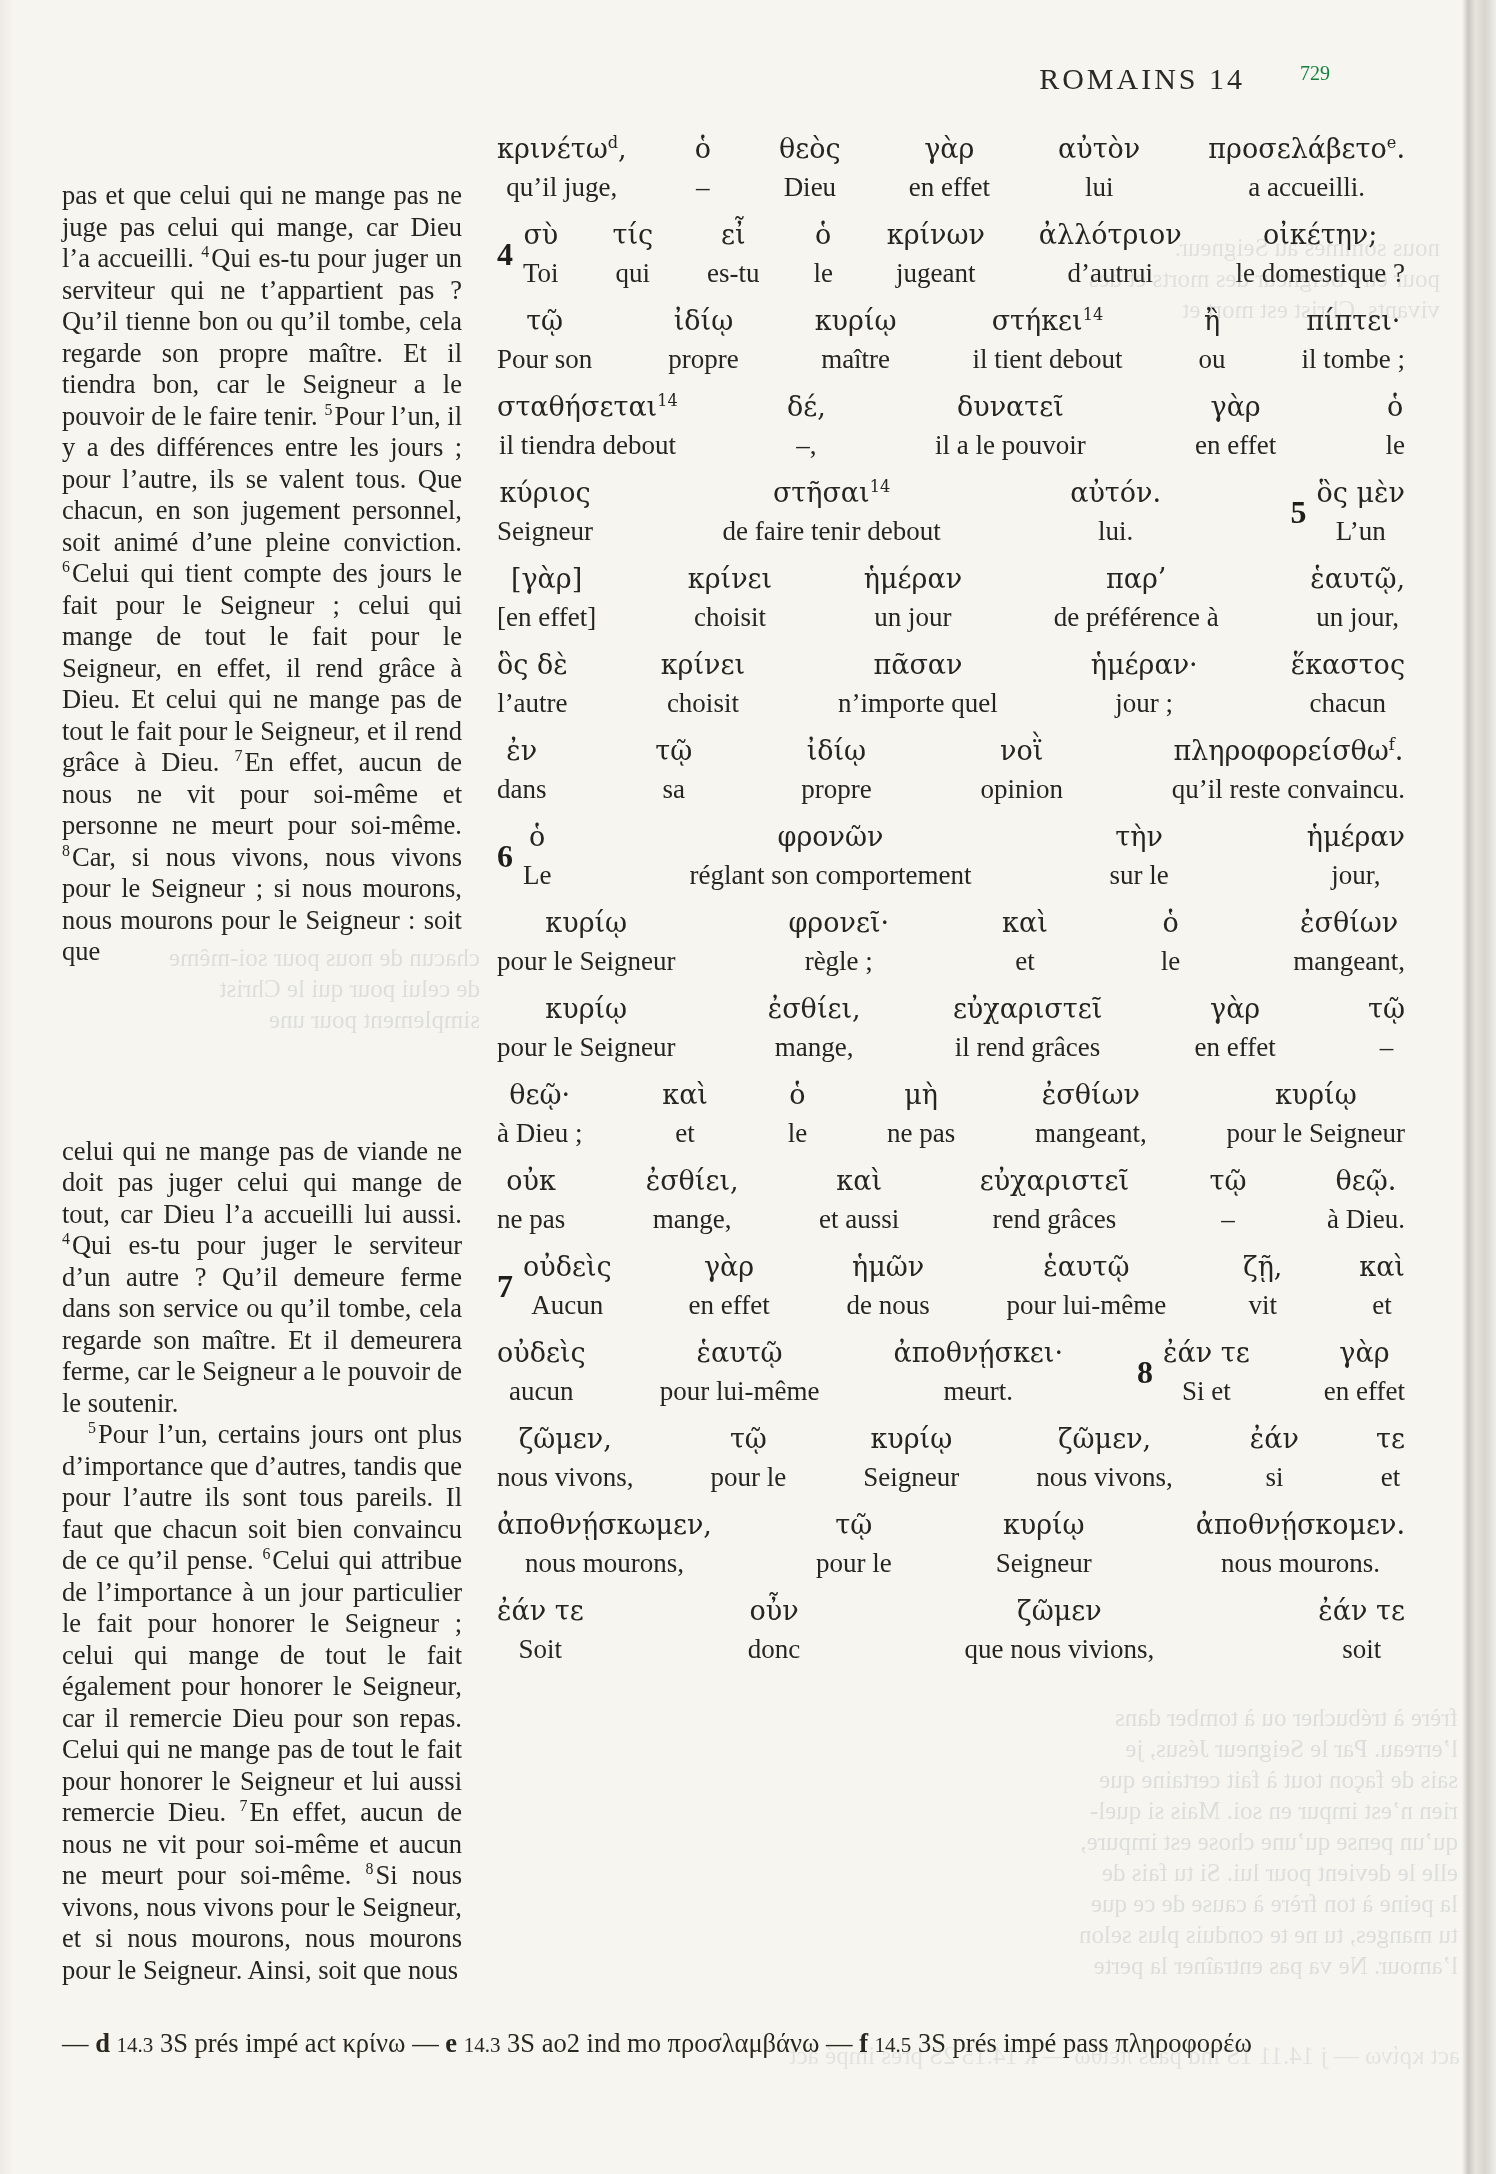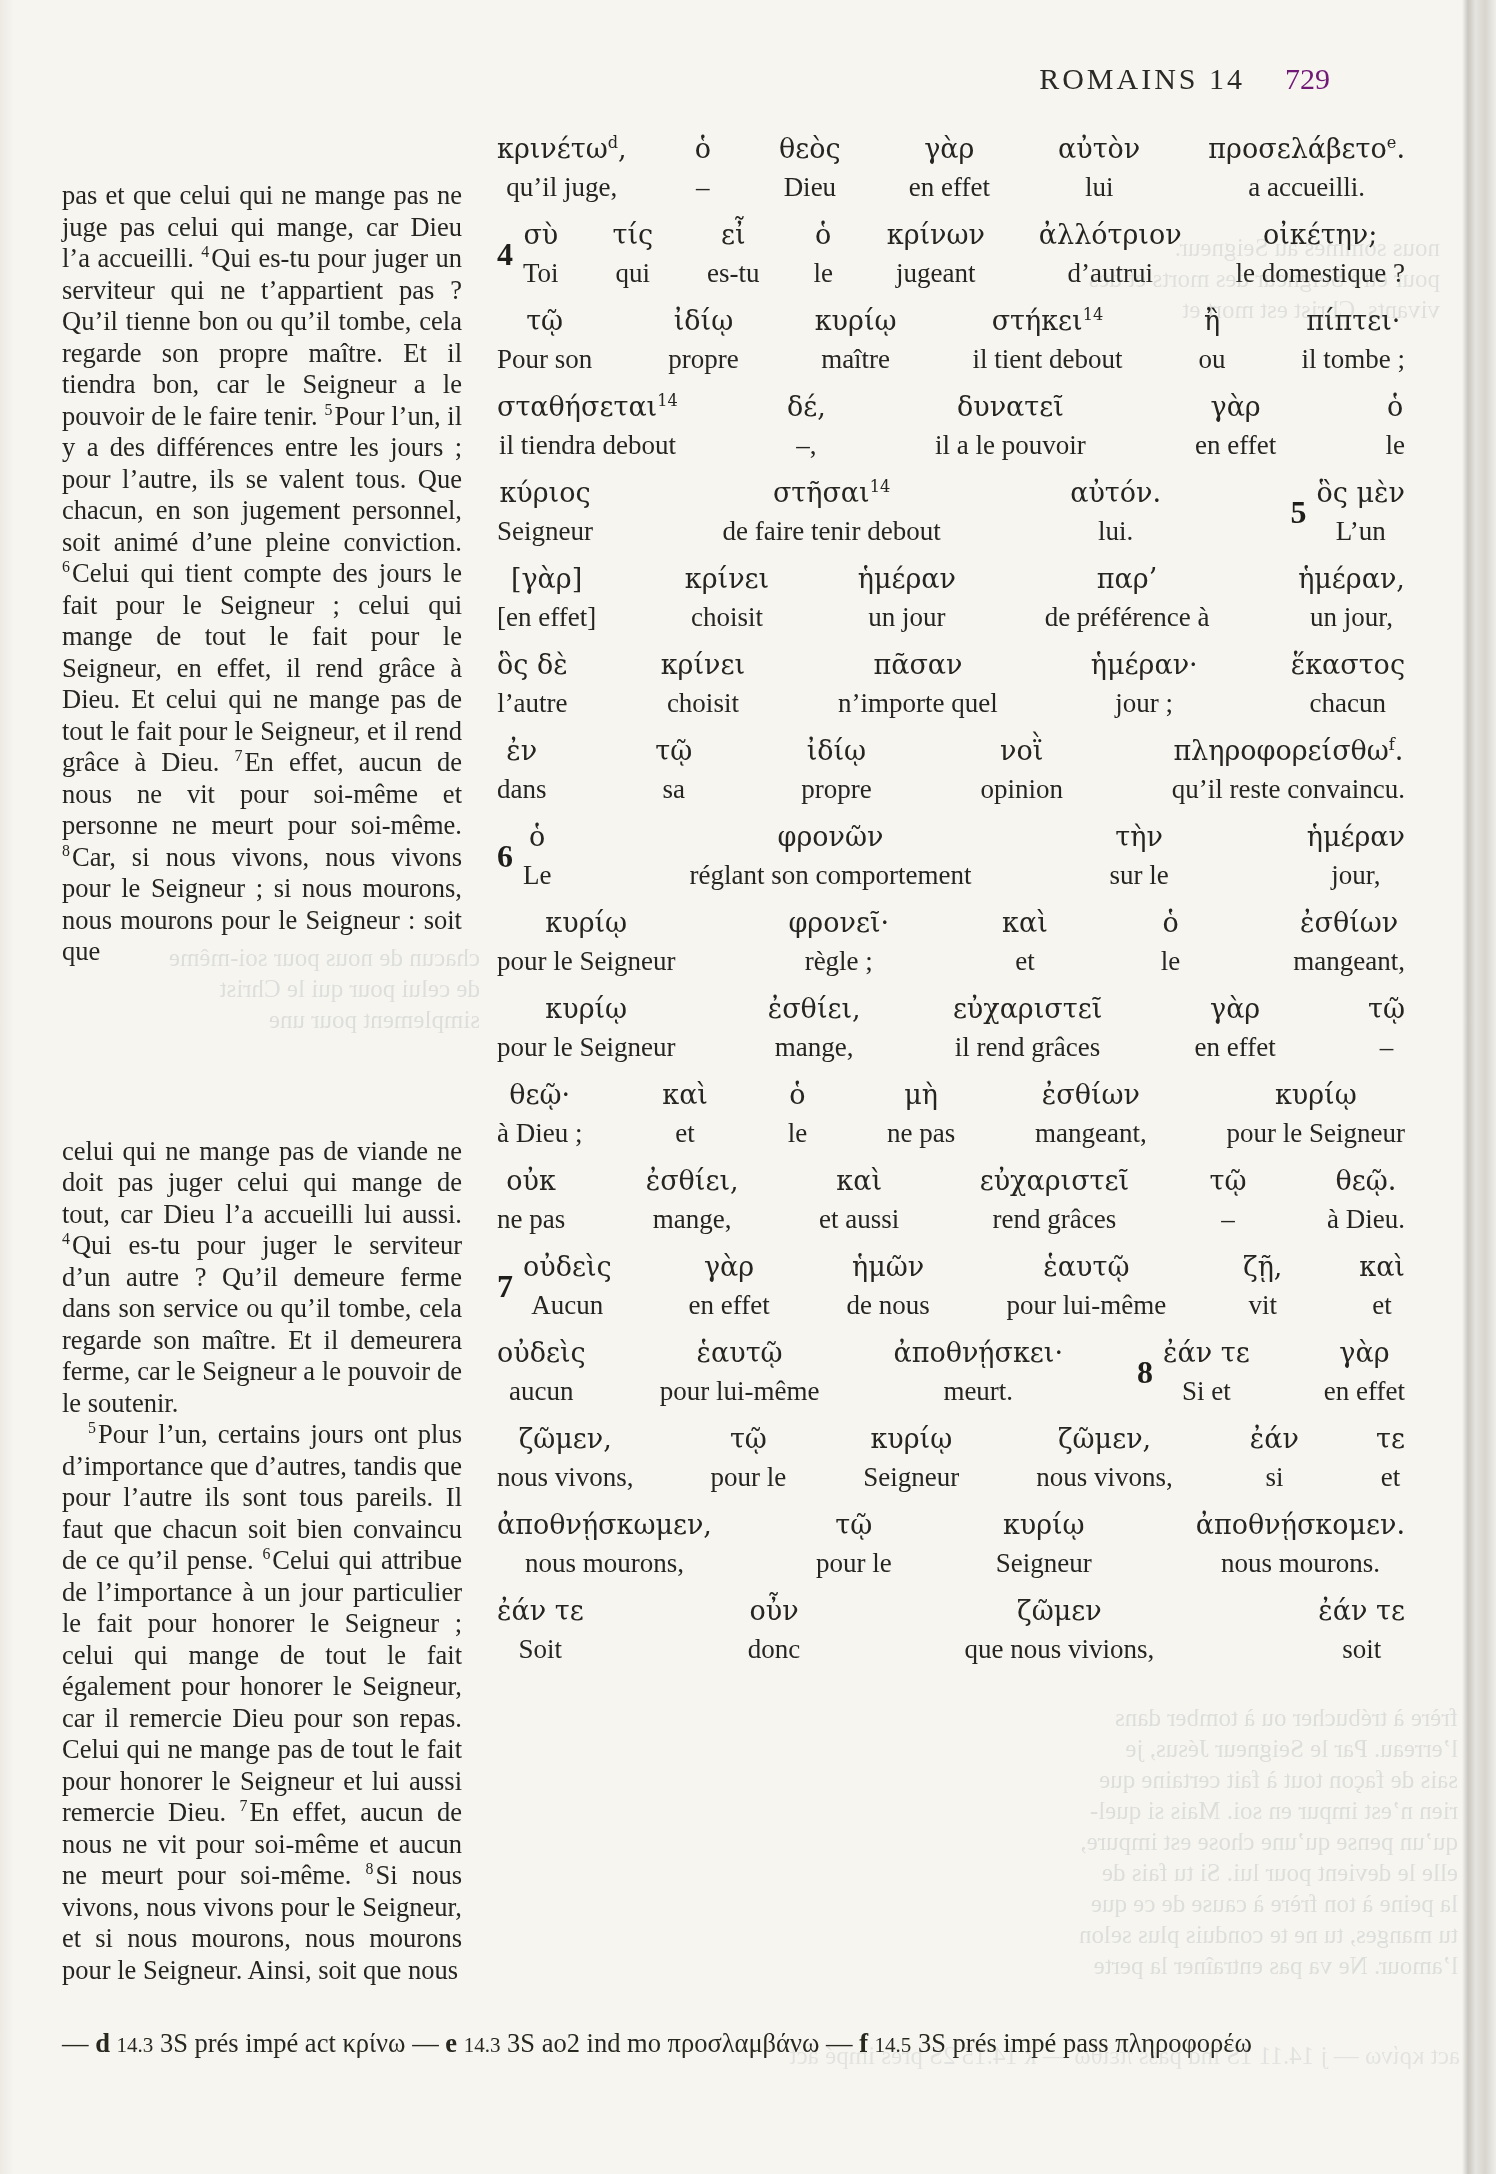--- a/index.html
+++ b/index.html
@@ -18,21 +18,21 @@
   .edge-left{
     position:absolute;top:0;left:0;bottom:0;width:14px;
     background:linear-gradient(to right,#eceae3,rgba(247,245,240,0));
   }
   
   .running-head{position:absolute;top:62px;left:62px;width:1343px;height:40px;}
   .head-title{
     position:absolute;left:0;right:160px;text-align:right;
     font-size:30px;letter-spacing:3px;color:#2b2a27;
   }
-  .folio{position:absolute;right:75px;top:0;font-size:30px;color:#701a75;}
+  .folio{position:absolute;right:75px;top:0;font-size:20px;color:#15803d;}
   
   .columns{position:absolute;top:130px;left:62px;display:flex;gap:35px;}
   .col-left{width:400px;padding-top:50px;}
   .col-right{width:908px;}
   
   .col-left p{
     margin:0;font-size:26.5px;line-height:31.5px;text-align:justify;
     color:#262522;
   }
   .col-left p.gap-before{margin-top:168px;}
@@ -291,21 +291,21 @@
             </span>
           </div>
           <div class="il-unit">
             <span class="il-stack">
               <span class="greek">παρ’</span>
               <span class="gloss">de préférence à</span>
             </span>
           </div>
           <div class="il-unit">
             <span class="il-stack">
-              <span class="greek">ἡμέραν,</span>
+              <span class="greek">ἑαυτῷ,</span>
               <span class="gloss">un jour,</span>
             </span>
           </div>
         </div>
         <div class="il-line">
           <div class="il-unit">
             <span class="il-stack">
               <span class="greek">ὃς δὲ</span>
               <span class="gloss">l’autre</span>
             </span>

